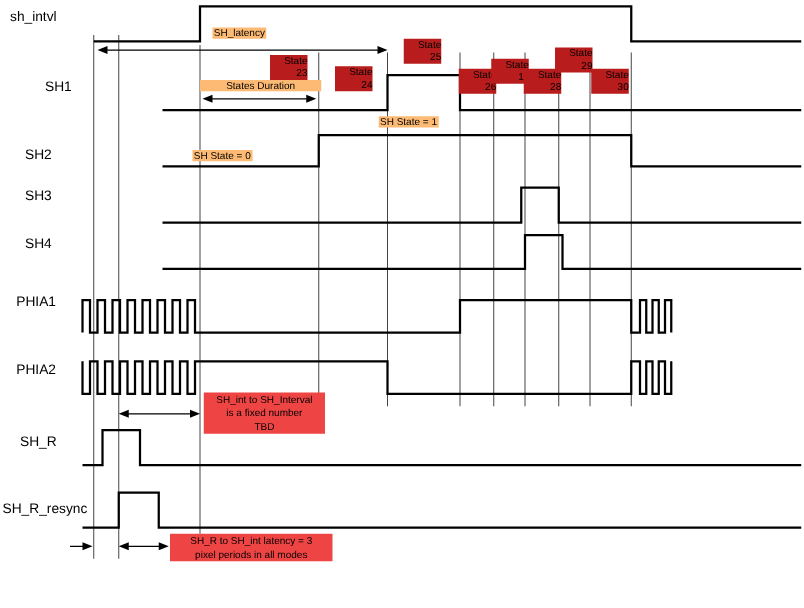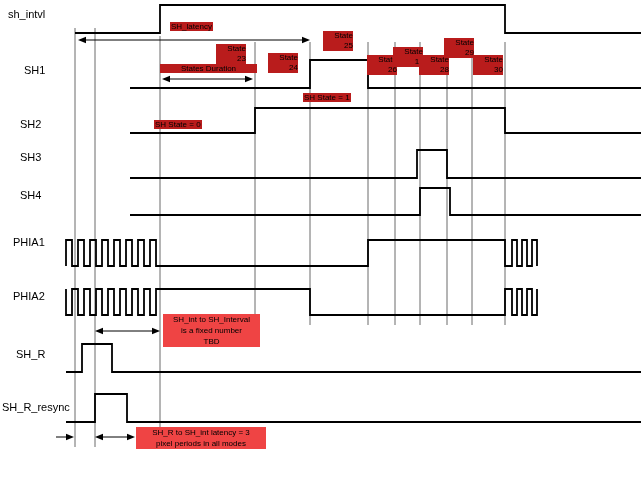--- a/index.html
+++ b/index.html
@@ -2,21 +2,21 @@
 <html><head>
 <meta charset="utf-8">
 <style>
   html,body{margin:0;padding:0;background:#fff;}
   .stage{
     position:relative;width:643px;height:486px;background:#fff;
     font-family:"Liberation Sans",sans-serif;color:#000;overflow:hidden;
   }
   .stage svg{position:absolute;left:0;top:0;}
   .lbl{position:absolute;font-size:11px;white-space:nowrap;}
-  .ann{position:absolute;font-size:8px;white-space:nowrap;background:#b91c1c;padding:0 1px;}
+  .ann{position:absolute;font-size:8px;white-space:nowrap;background:#fdba74;padding:0 1px;}
   .state{position:absolute;width:30px;text-align:right;font-size:8px;line-height:10px;background:#b91c1c;}
   .state span{display:block;}
   .block{position:absolute;text-align:center;font-size:8px;line-height:11px;background:#ef4444;}
   .block span{display:block;}
   .caption{position:absolute;font-size:9px;white-space:nowrap;}
 </style>
 </head>
 <body>
 
 <div class="stage">
@@ -71,21 +71,21 @@
       </g>
       <g>
         <line x1="99" y1="437" x2="131" y2="437"></line>
         <polygon points="95,437 103,433.8 103,440.2" stroke="none"></polygon>
         <polygon points="135,437 127,433.8 127,440.2" stroke="none"></polygon>
       </g>
     </g>
   </svg>
 
   <div class="lbl" style="left:8px;top:8px">sh_intvl</div>
-  <div class="lbl" style="left:24px;top:64px">SH1</div>
+  <div class="lbl" style="left:36px;top:64px">SH1</div>
   <div class="lbl" style="left:20px;top:118px">SH2</div>
   <div class="lbl" style="left:20px;top:151px">SH3</div>
   <div class="lbl" style="left:20px;top:189px">SH4</div>
   <div class="lbl" style="left:13px;top:236px">PHIA1</div>
   <div class="lbl" style="left:13px;top:290px">PHIA2</div>
   <div class="lbl" style="left:16px;top:348px">SH_R</div>
   <div class="lbl" style="left:2px;top:401px">SH_R_resync</div>
 
   <div class="state" style="left:216px;top:44px">
     <span>State</span>

